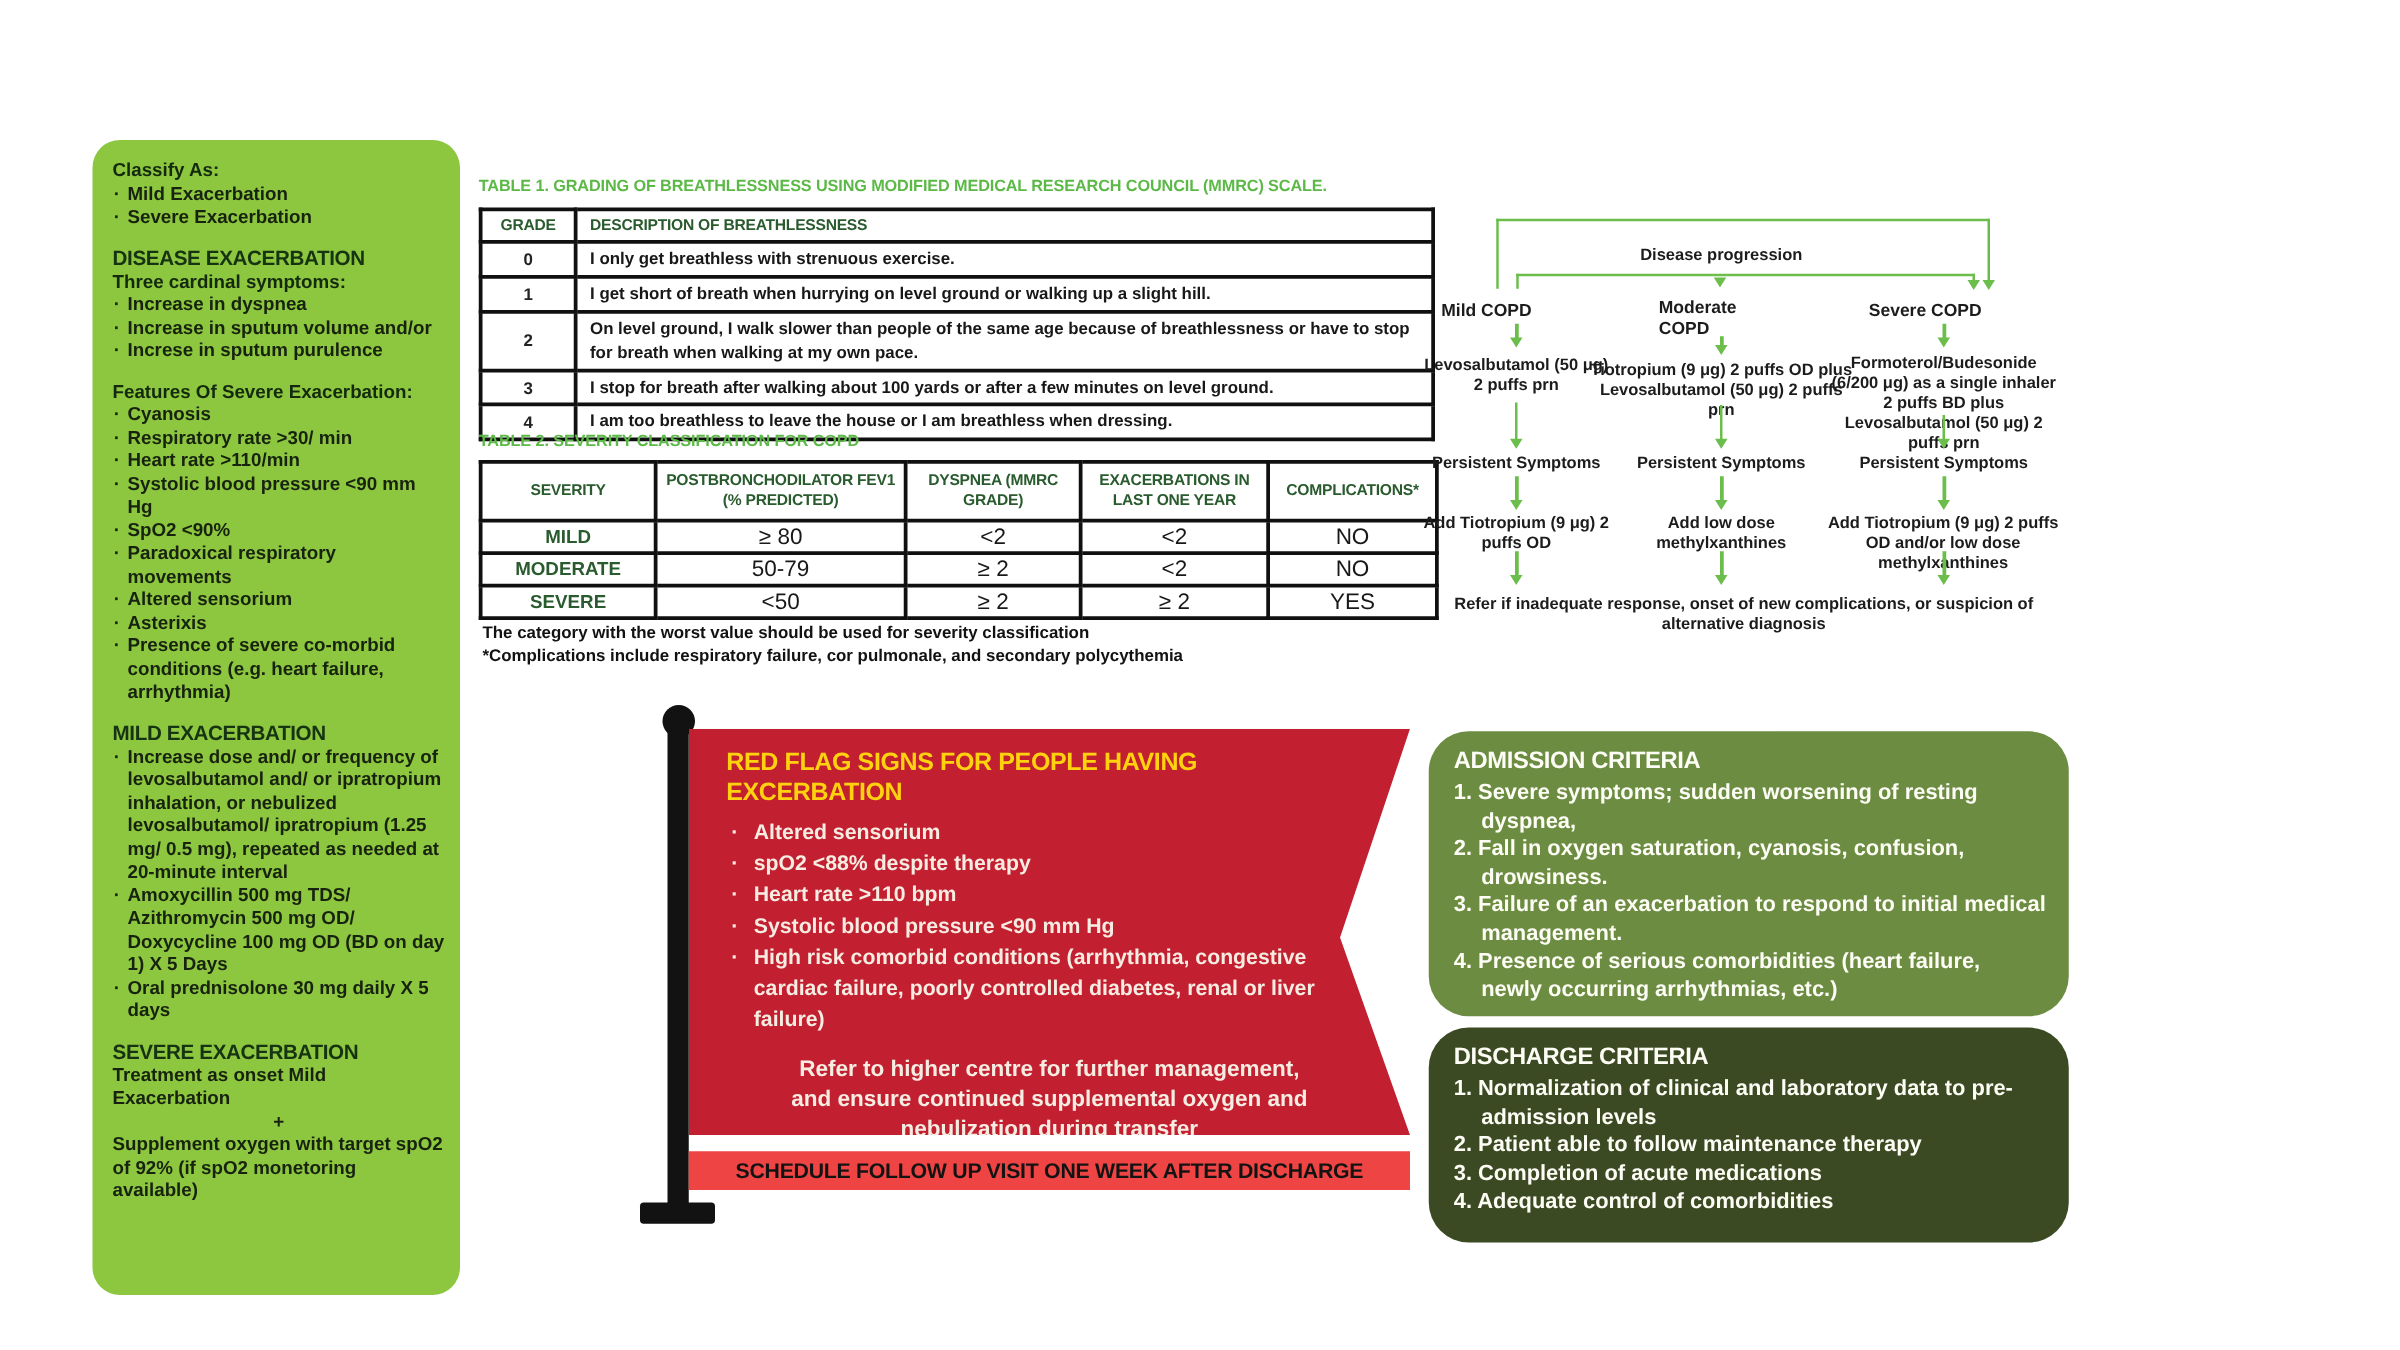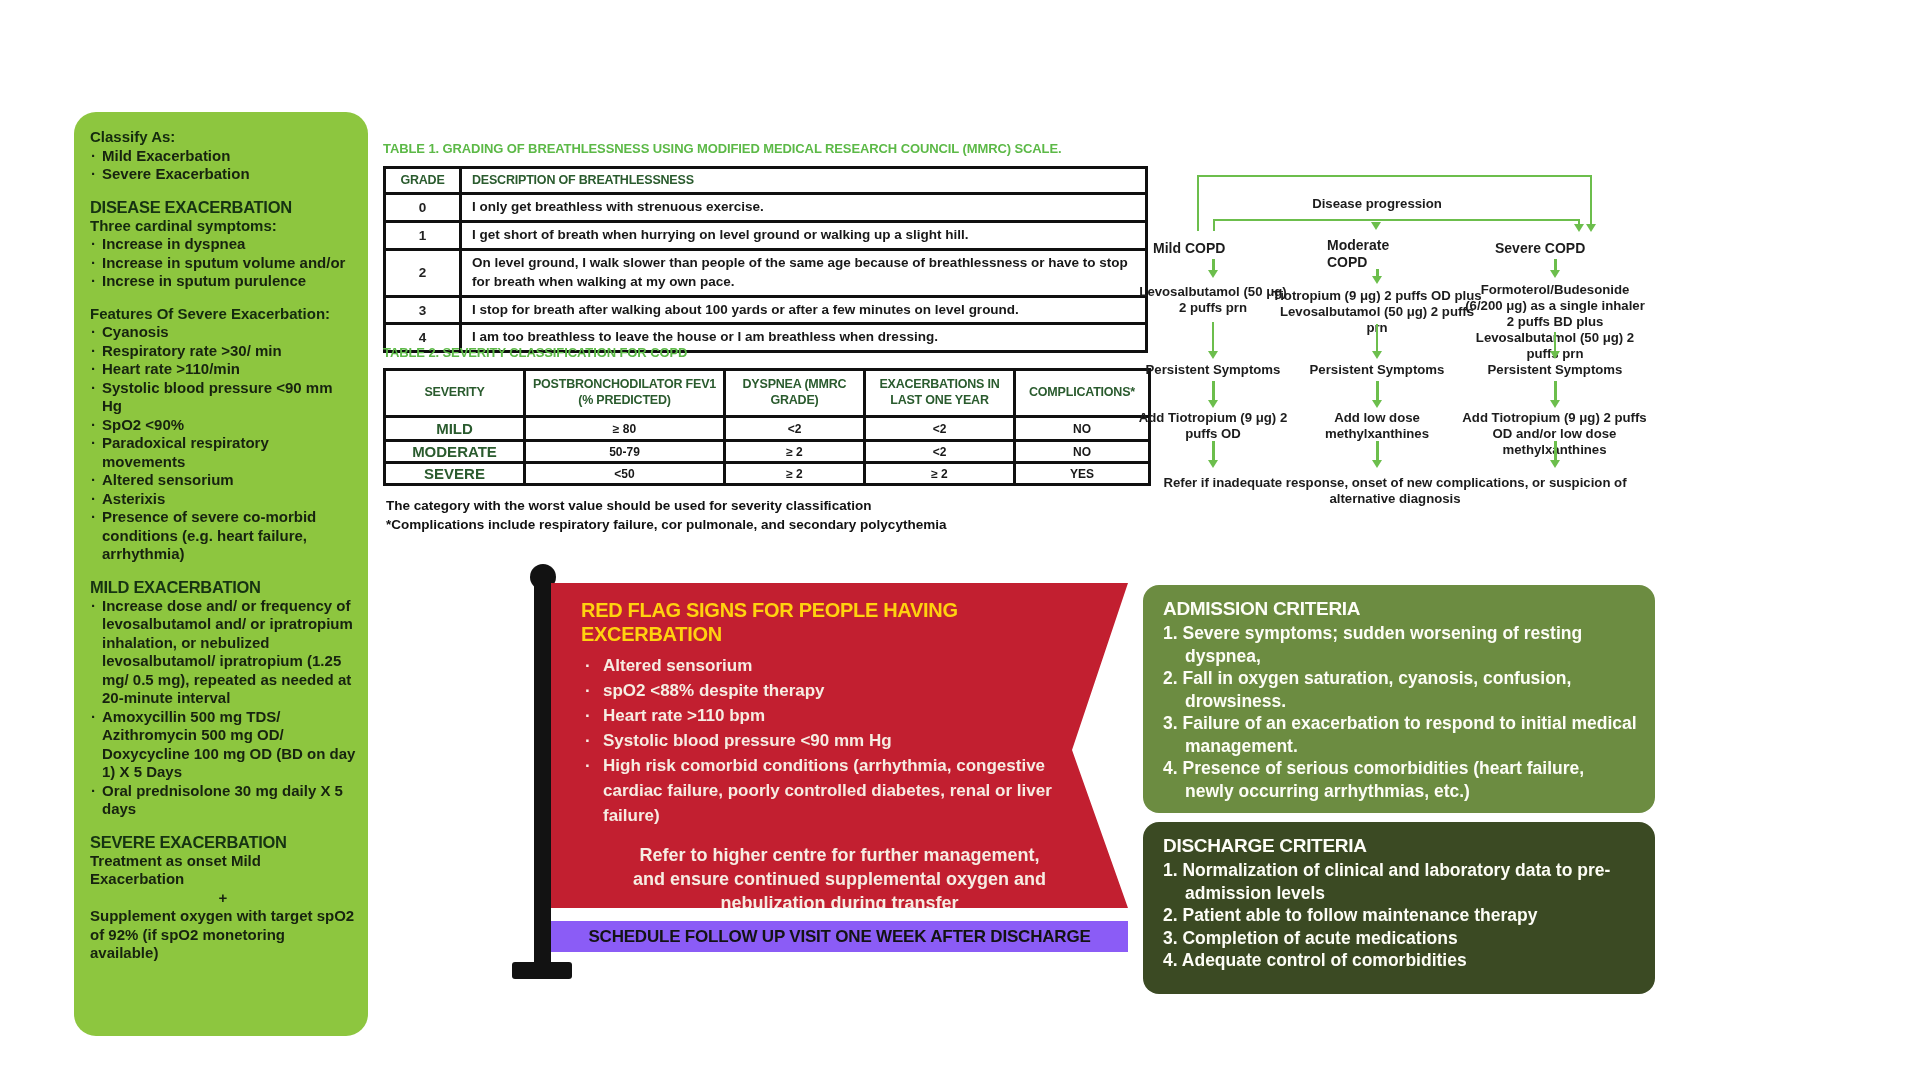--- a/index.html
+++ b/index.html
@@ -19,21 +19,21 @@
   .sb-plus{text-align:center;font-size:15px;font-weight:800;line-height:18.5px;color:#17230f;}
 
   
   .tbl-title{position:absolute;width:765px;left:383px;text-align:left;font-size:13px;font-weight:800;
              color:#5CB947;letter-spacing:-0.1px;}
   table.grid{position:absolute;border-collapse:collapse;table-layout:fixed;width:765px;background:#fff;}
   table.grid th,table.grid td{border:3px solid #101010;box-sizing:border-box;}
   table.grid th{font-size:12.5px;font-weight:800;color:#2A5B2E;letter-spacing:-0.2px;line-height:1.25;margin-top:25px;}
   .t1-grade{width:76px;text-align:center;font-size:13.5px;font-weight:700;color:#222;}
   .t1-desc{font-size:13.5px;font-weight:600;color:#181818;padding:3px 10px;line-height:1.4;text-align:left;}
-  .t2 td{text-align:center;font-size:12px;font-weight:700;color:#181818;}
+  .t2 td{text-align:center;font-size:18px;font-weight:400;color:#181818;}
   .t2 .sev{font-size:15px;font-weight:800;color:#2A5B2E;}
   .footnote{position:absolute;left:386px;width:780px;font-size:13.5px;font-weight:600;color:#121212;line-height:19px;}
 
   
   .gline{position:absolute;background:#6CBE4C;}
   .garr{position:absolute;width:0;height:0;border-left:5px solid transparent;border-right:5px solid transparent;
         border-top:8px solid #6CBE4C;}
   .fc-node{position:absolute;text-align:left;font-size:14px;font-weight:700;color:#1c1c1c;line-height:1.18;}
   .fc-text{position:absolute;text-align:center;font-size:13.2px;font-weight:600;color:#1c1c1c;line-height:1.22;}
 
@@ -42,25 +42,25 @@
   .pole-ball{position:absolute;width:26px;height:26px;border-radius:50%;background:#121212;}
   .banner{position:absolute;left:551px;top:583px;width:577px;height:325px;background:#C21F30;
           clip-path:polygon(0 0,100% 0,90.3% 51.4%,100% 100%,0 100%);
           box-sizing:border-box;padding:15px 30px 0 30px;}
   .rf-title{font-size:20px;font-weight:800;letter-spacing:-0.3px;color:#FFD20F;line-height:24px;}
   .banner ul{margin:7px 0 0 0;padding:0;list-style:none;width:480px;}
   .rf-li{position:relative;font-size:17px;font-weight:600;color:#F6ECE2;line-height:25px;padding-left:22px;}
   .rf-li::before{content:"·";position:absolute;left:4px;top:0;font-weight:800;}
   .rf-refer{margin-top:15px;padding:0 40px;text-align:center;font-size:18px;font-weight:700;
             color:#F6ECE2;line-height:24px;}
-  .followup{position:absolute;left:551px;top:921px;width:577px;height:31px;background:#8b5cf6;
+  .followup{position:absolute;left:551px;top:921px;width:577px;height:31px;background:#ef4444;
             text-align:center;font-size:17px;font-weight:800;letter-spacing:-0.2px;color:#131313;line-height:32px;}
 
   
-  .crit-box{position:absolute;left:1143px;width:512px;border-radius:16px;box-sizing:border-box;
+  .crit-box{position:absolute;left:1143px;width:512px;border-radius:32px;box-sizing:border-box;
             padding:12px 18px 10px 20px;color:#fdfdf6;}
   .crit-box.admission{top:585px;height:228px;background:#6C8C41;}
   .crit-box.discharge{top:822px;height:172px;background:#3B4A23;}
   .crit-title{font-size:19px;font-weight:800;letter-spacing:-0.3px;line-height:23px;}
   .crit-box ul{margin:2px 0 0 0;padding:0;list-style:none;}
   .crit-item{font-size:17.5px;font-weight:600;line-height:22.5px;padding-left:22px;text-indent:-22px;}
 </style>
 </head>
 <body>
 

